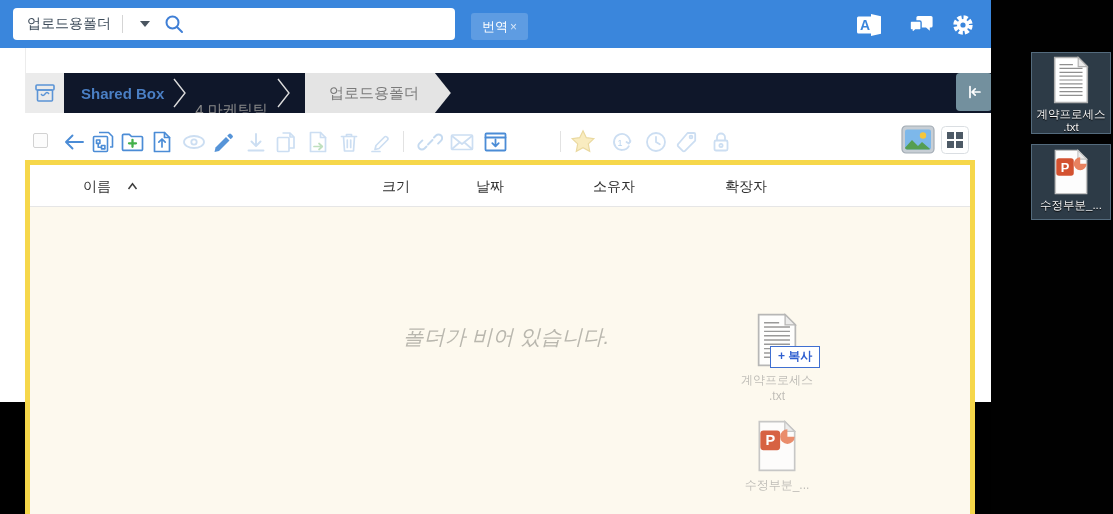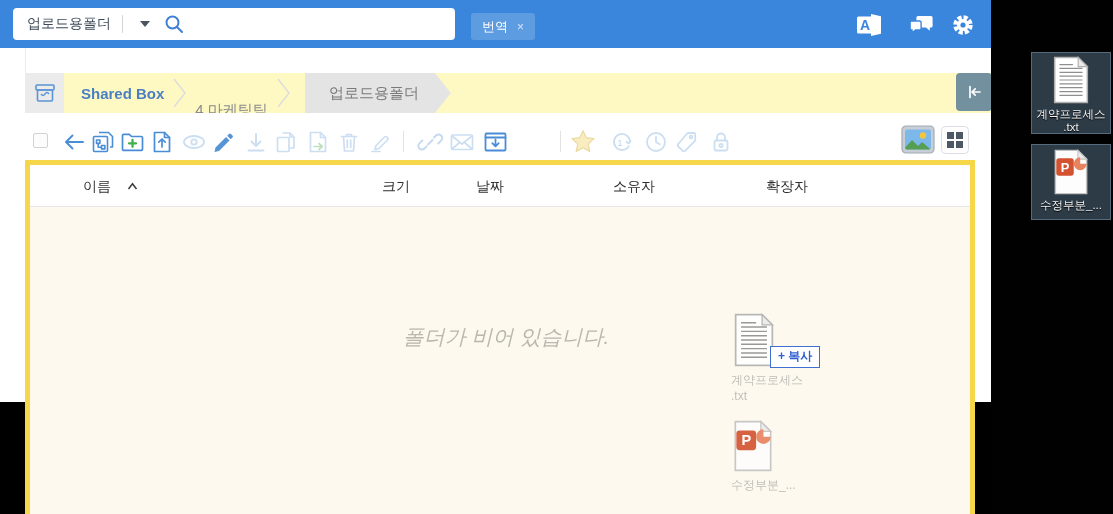--- a/index.html
+++ b/index.html
@@ -15,26 +15,26 @@
 
   
   .topbar { position:absolute; left:0; top:0; width:991px; height:48px; background:#3a86dc; }
   .searchbox { position:absolute; left:13px; top:8px; width:442px; height:32px; background:#fff; border-radius:4px; display:flex; align-items:center; }
   .scope { margin-left:14px; font-size:14px; color:#3c4a58; white-space:nowrap; }
   .sdivider { width:1px; height:18px; background:#d5d5d5; margin:0 11px; }
   .search-input { border:none; outline:none; flex:1; min-width:0; font-size:14px; color:#333; background:transparent; font-family:inherit; }
   .search-input::placeholder { color:#a8b4c2; }
   .caret-down { width:0; height:0; border-left:5px solid transparent; border-right:5px solid transparent; border-top:6px solid #4a5560; margin:0 14px 0 6px; cursor:pointer; }
   .mag { margin-right:11px; cursor:pointer; flex:none; }
-  .tag-pill { position:absolute; left:471px; top:13px; height:27px; background:#5e9ce2; border-radius:3px; color:#fff; display:flex; align-items:center; padding:0 11px; font-size:13px; gap:9px; cursor:pointer; }
+  .tag-pill { position:absolute; left:471px; top:13px; height:27px; background:#5e9ce2; border-radius:3px; color:#fff; display:flex; align-items:center; padding:0 11px; font-size:13px; gap:2px; cursor:pointer; }
   .tag-close { color:rgba(255,255,255,.75); font-size:12px; }
   .top-icon { position:absolute; top:13px; cursor:pointer; }
 
   
-  .crumbbar { position:absolute; left:26px; top:73px; width:965px; height:40px; background:#fef9c3; display:flex; align-items:center; }
+  .crumbbar { position:absolute; left:26px; top:73px; width:965px; height:40px; background:#0f172a; display:flex; align-items:center; }
   .crumb-iconbox { width:38px; height:40px; background:#ebebeb; display:flex; align-items:center; justify-content:center; flex:none; cursor:pointer; }
   .crumb-root { margin-left:17px; font-size:15px; font-weight:bold; color:#4a7fc4; cursor:pointer; white-space:nowrap; }
   .crumb-sep { margin:0 9px; flex:none; }
   .crumb-item { font-size:15px; color:#8a8a8a; cursor:pointer; white-space:nowrap;margin-top:34px; }
   .crumb-active { height:40px; line-height:40px; background:#e4e4e4; color:#7a7a7a; font-size:15px; padding:0 32px 0 24px; margin-left:6px;
     clip-path: polygon(0 0, calc(100% - 16px) 0, 100% 50%, calc(100% - 16px) 100%, 0 100%); cursor:pointer; white-space:nowrap; }
   .collapse-btn { position:absolute; left:956px; top:73px; width:36px; height:38px; background:#73909e; border-radius:4px; display:flex; align-items:center; justify-content:center; cursor:pointer; }
 
   
   .toolbar { position:absolute; left:25px; top:113px; width:966px; height:47px; background:#fff; }
@@ -43,21 +43,21 @@
   .tb-sep { position:absolute; top:18px; width:1px; height:21px; background:#e2e2e2; }
 
   
   .content { position:absolute; left:25px; top:160px; width:950px; height:360px; border:5px solid #f6d74a; background:#fdf9ee; }
   .thead { position:absolute; left:0; top:0; width:940px; height:42px; background:#fff; border-bottom:1px solid #e6e6e6; }
   .th { position:absolute; top:0; height:42px; line-height:42px; font-size:14px; color:#2f2f2f; cursor:pointer; white-space:nowrap; }
   .th-center { transform:translateX(-50%); }
   .th-name { left:53px; display:flex; align-items:center; gap:16px; }
   .empty-msg { position:absolute; left:476px; top:158px; transform:translateX(-50%); font-size:21px; color:#b9b7ae; white-space:nowrap;font-style:italic; }
 
-  .ghost { position:absolute; width:92px; }
+  .ghost { position:absolute; width:92px; text-align:center; }
   .ghost-icon { opacity:.9; }
   .ghost-label { color:#7d7d7d; opacity:.48; font-size:12px; line-height:14px; margin-top:2px; white-space:nowrap; }
   .copy-badge { position:absolute; left:39px; top:33px; background:#fff; border:1px solid #3f6fd1; color:#2f5fd0; font-size:12px; font-weight:bold; padding:1px 7px 2px 7px; white-space:nowrap; z-index:3; }
 
   
   .desktop { position:absolute; left:991px; top:0; width:122px; height:514px; background:#010101; }
   .dicon { position:absolute; background:#2d3b47; border:1px solid #546b7d; text-align:center; cursor:pointer; }
   .dicon-1 { left:40px; top:52px; width:80px; height:82px; }
   .dicon-2 { left:40px; top:144px; width:80px; height:76px; }
   .dlabel { color:#f2f2f2; font-size:11.5px; line-height:13px; text-shadow:0 1px 1px #000; white-space:nowrap; }
@@ -258,22 +258,22 @@
   <div class="content">
     <div class="thead">
       <div class="th th-name">
         <span>이름</span>
         <svg width="11" height="8" viewBox="0 0 11 8">
           <path d="M1.5 7L5.5 1.8 9.5 7" fill="none" stroke="#3c3c3c" stroke-width="1.5"></path>
         </svg>
       </div>
       <div class="th th-center" style="left:366px">크기</div>
       <div class="th th-center" style="left:460px">날짜</div>
-      <div class="th th-center" style="left:604px">소유자</div>
-      <div class="th th-center" style="left:757px">확장자</div>
+      <div class="th th-center" style="left:584px">소유자</div>
+      <div class="th th-center" style="left:716px">확장자</div>
     </div>
 
     <div class="empty-msg">폴더가 비어 있습니다.</div>
 
     <div class="ghost" style="left:701px; top:148px">
       <svg class="ghost-icon" width="46" height="54" viewBox="0 0 40 50">
           <use href="#sym-txt"></use>
         </svg>
       <div class="copy-badge">+ 복사</div>
       <div class="ghost-label">계약프로세스</div>

